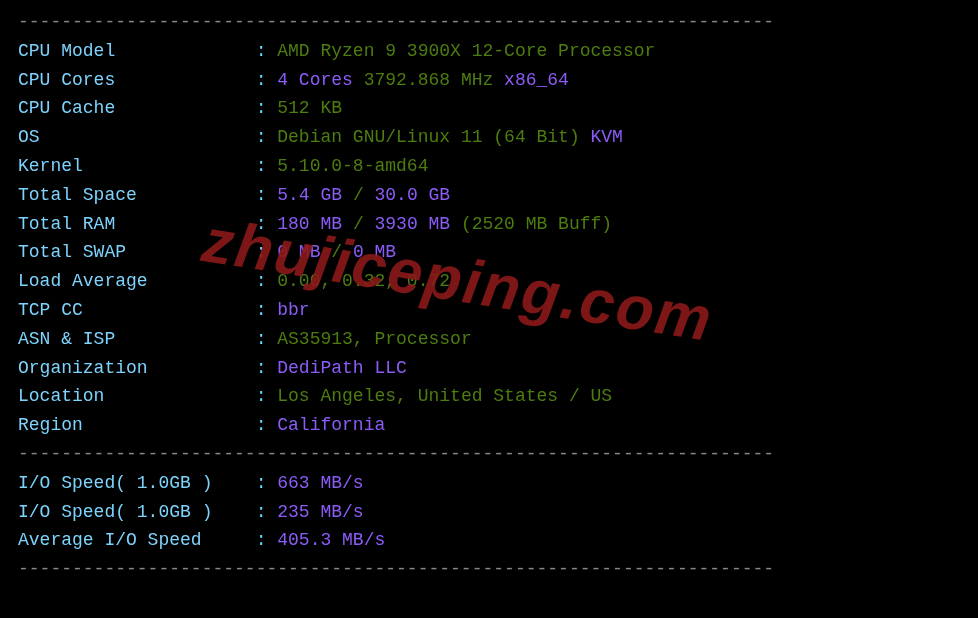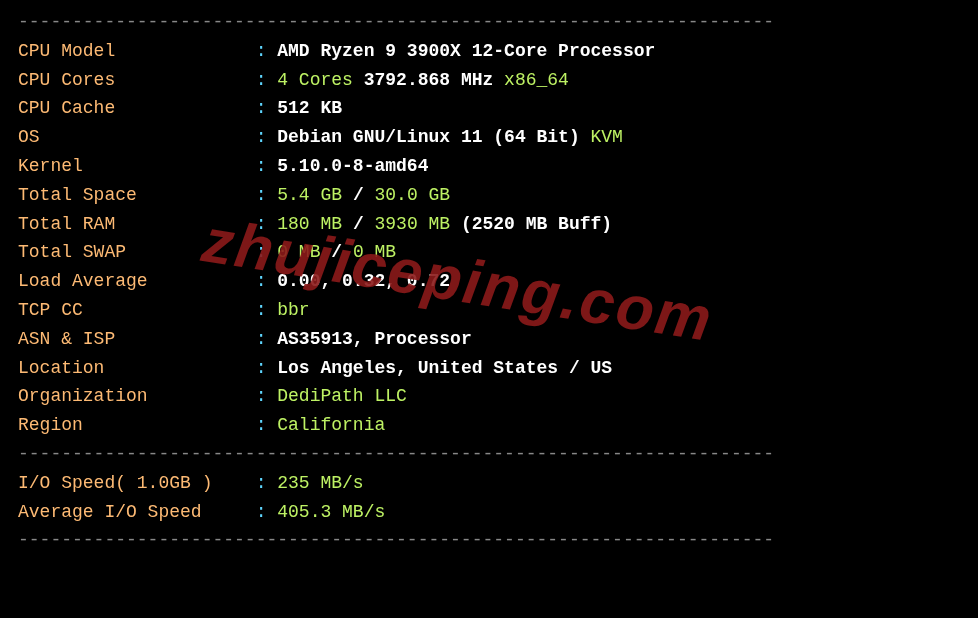--- a/index.html
+++ b/index.html
@@ -21,31 +21,30 @@
     }
     .divider {
       color: #888;
       white-space: nowrap;
       letter-spacing: 0;
     }
     .row {
       white-space: pre;
     }
     .label {
-      color: #fdba74;
+      color: #7dd3fc;
     }
     .colon {
       color: #5fd7ff;
     }
     .cyan {
-      color: #ffffff;
-      font-weight: bold;
+      color: #4d7c0f;
     }
     .yellow {
-      color: #bef264;
+      color: #8b5cf6;
     }
     .watermark {
       position: absolute;
       top: 230px;
       left: 200px;
       font-family: Arial, sans-serif;
       font-size: 62px;
       font-weight: bold;
       font-style: italic;
       color: #8b1a1a;
@@ -64,24 +63,25 @@
     <div class="row"><span class="label">CPU Cores             </span><span class="colon">: </span><span class="yellow">4 Cores </span><span class="cyan">3792.868 MHz </span><span class="yellow">x86_64</span></div>
     <div class="row"><span class="label">CPU Cache             </span><span class="colon">: </span><span class="cyan">512 KB</span></div>
     <div class="row"><span class="label">OS                    </span><span class="colon">: </span><span class="cyan">Debian GNU/Linux 11 (64 Bit) </span><span class="yellow">KVM</span></div>
     <div class="row"><span class="label">Kernel                </span><span class="colon">: </span><span class="cyan">5.10.0-8-amd64</span></div>
     <div class="row"><span class="label">Total Space           </span><span class="colon">: </span><span class="yellow">5.4 GB </span><span class="cyan">/ </span><span class="yellow">30.0 GB</span></div>
     <div class="row"><span class="label">Total RAM             </span><span class="colon">: </span><span class="yellow">180 MB </span><span class="cyan">/ </span><span class="yellow">3930 MB </span><span class="cyan">(2520 MB Buff)</span></div>
     <div class="row"><span class="label">Total SWAP            </span><span class="colon">: </span><span class="yellow">0 MB </span><span class="cyan">/ </span><span class="yellow">0 MB</span></div>
     <div class="row"><span class="label">Load Average          </span><span class="colon">: </span><span class="cyan">0.00, 0.32, 0.72</span></div>
     <div class="row"><span class="label">TCP CC                </span><span class="colon">: </span><span class="yellow">bbr</span></div>
     <div class="row"><span class="label">ASN &amp; ISP             </span><span class="colon">: </span><span class="cyan">AS35913, Processor</span></div>
+    <div class="row"><span class="label">Organization          </span><span class="colon">: </span><span class="yellow">DediPath LLC</span></div>
     <div class="row"><span class="label">Location              </span><span class="colon">: </span><span class="cyan">Los Angeles, United States / US</span></div>
-    <div class="row"><span class="label">Organization          </span><span class="colon">: </span><span class="yellow">DediPath LLC</span></div>
     <div class="row"><span class="label">Region                </span><span class="colon">: </span><span class="yellow">California</span></div>
   </div>
 <div class="divider">----------------------------------------------------------------------</div>
 <div id="iospeed-block">
+    <div class="row"><span class="label">I/O Speed( 1.0GB )    </span><span class="colon">: </span><span class="yellow">663 MB/s</span></div>
     <div class="row"><span class="label">I/O Speed( 1.0GB )    </span><span class="colon">: </span><span class="yellow">235 MB/s</span></div>
     <div class="row"><span class="label">Average I/O Speed     </span><span class="colon">: </span><span class="yellow">405.3 MB/s</span></div>
   </div>
 <div class="divider">----------------------------------------------------------------------</div>
 
 <div class="watermark">zhujiceping.com</div>
 
 </body></html>

